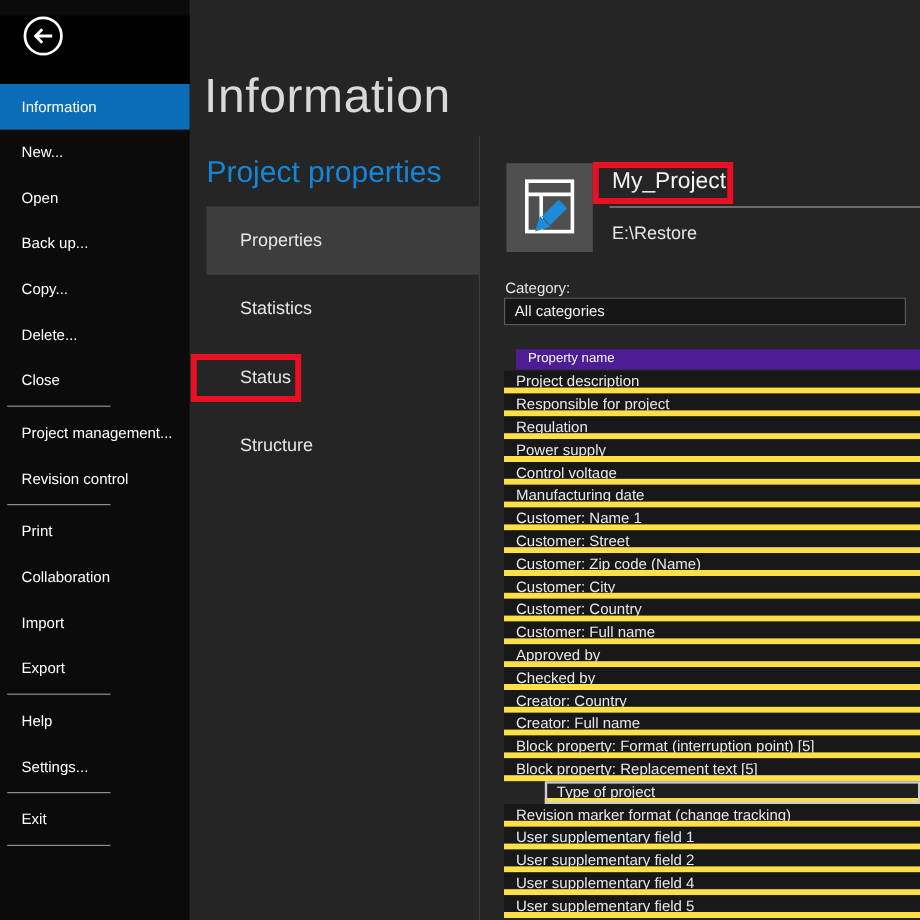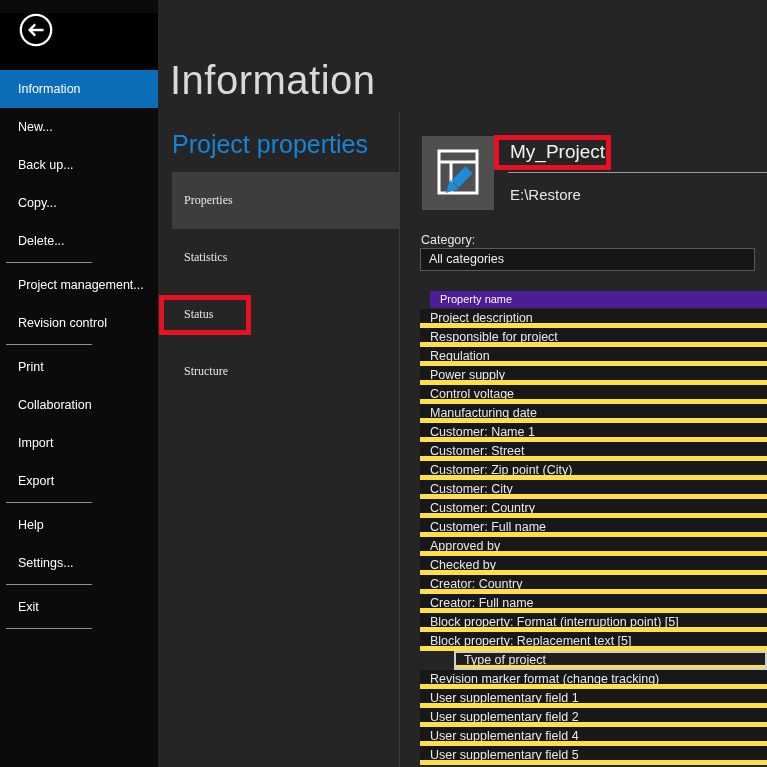--- a/index.html
+++ b/index.html
@@ -24,21 +24,21 @@
   .side-sep { height:1px; width:86px; background:#8f8f8f; margin:2px 0 3px 6px; }
 
   
   #tabs-col { position:absolute; left:158px; top:0; width:242px; height:767px; }
   .page-title {
     position:absolute; left:12px; top:58px; font-size:40px; font-weight:300;
     color:#d9d9d9; letter-spacing:0.5px; white-space:nowrap;
   }
   .section-title { position:absolute; left:14px; top:130px; font-size:25px; color:var(--heading-blue); white-space:nowrap; }
   .tab-list { position:absolute; left:14px; top:172px; width:228px; }
-  .tab { height:57px; display:flex; align-items:center; padding-left:12px; font-size:12px; color:#e6e6e6; cursor:pointer;font-family:Liberation Serif, serif; }
+  .tab { height:57px; display:flex; align-items:center; padding-left:28px; font-size:15px; color:#e6e6e6; cursor:pointer; }
   .tab.selected { background:#3d3d3d; }
   #divider-v { position:absolute; left:399px; top:113px; width:1px; height:654px; background:#3c3c3c; }
 
   
   #details { position:absolute; left:400px; top:0; width:367px; height:767px; }
   .proj-icon { position:absolute; left:22px; top:136px; width:72px; height:74px; background:#4f4f4f; }
   .proj-name { position:absolute; left:110px; top:141px; font-size:19px; color:#f2f2f2; white-space:nowrap;text-align:right; }
   .name-underline { position:absolute; left:108px; top:172px; right:0; height:1px; background:#9a9a9a; }
   .proj-path { position:absolute; left:110px; top:186px; font-size:15px; color:#e6e6e6; white-space:nowrap; }
   .cat-label { position:absolute; left:21px; top:233px; font-size:12.5px; color:#e6e6e6; }
@@ -73,27 +73,29 @@
       <circle cx="17" cy="17" r="15.2" fill="none" stroke="#ffffff" stroke-width="2.3"></circle>
       <path d="M24.5 17 H10.8 M16.2 11.4 L10.6 17 L16.2 22.6" fill="none" stroke="#ffffff" stroke-width="2.3"></path>
     </svg>
   </div>
   <div class="side-items">
 
       <div class="side-item selected">Information</div>
 
       <div class="side-item">New...</div>
 
+      <div class="side-item">Open</div>
 
       <div class="side-item">Back up...</div>
 
       <div class="side-item">Copy...</div>
 
       <div class="side-item">Delete...</div>
 
+      <div class="side-item">Close</div>
       <div class="side-sep"></div>
 
       <div class="side-item">Project management...</div>
 
       <div class="side-item">Revision control</div>
       <div class="side-sep"></div>
 
       <div class="side-item">Print</div>
 
       <div class="side-item">Collaboration</div>
@@ -160,21 +162,21 @@
         <div class="prow">Power supply</div>
 
         <div class="prow">Control voltage</div>
 
         <div class="prow">Manufacturing date</div>
 
         <div class="prow">Customer: Name 1</div>
 
         <div class="prow">Customer: Street</div>
 
-        <div class="prow">Customer: Zip point (City)</div>
+        <div class="prow">Customer: Zip code (Name)</div>
 
         <div class="prow">Customer: City</div>
 
         <div class="prow">Customer: Country</div>
 
         <div class="prow">Customer: Full name</div>
 
         <div class="prow">Approved by</div>
 
         <div class="prow">Checked by</div>

